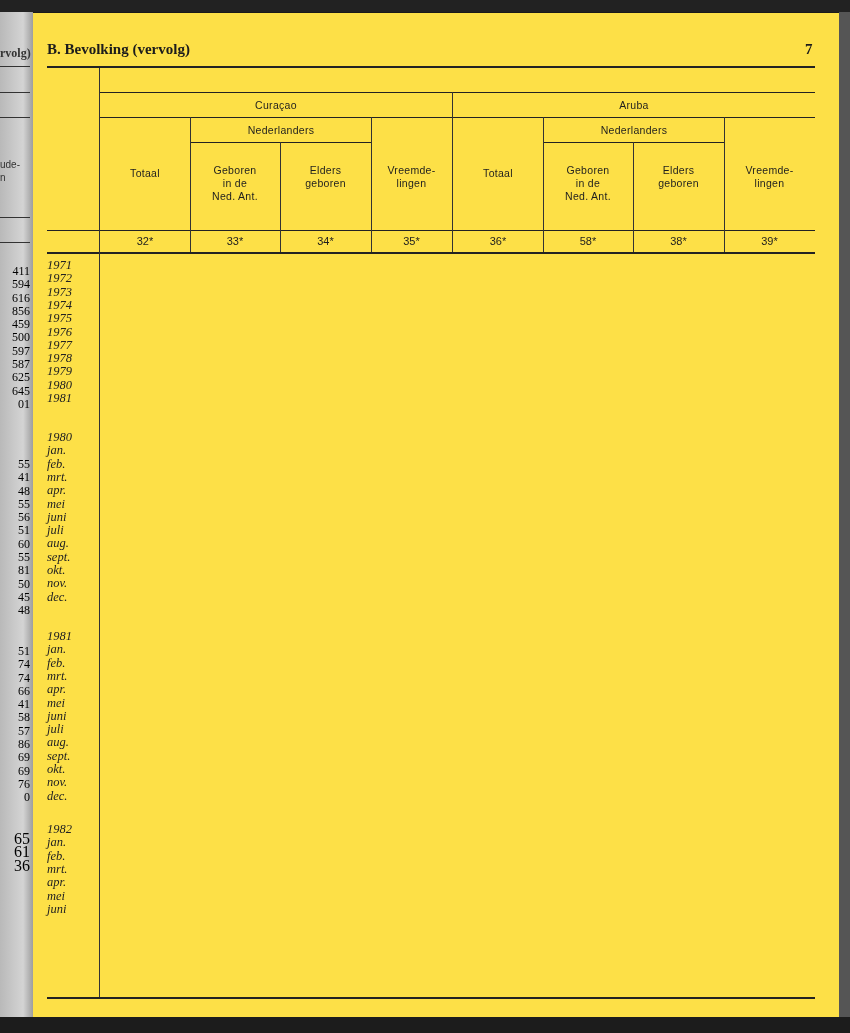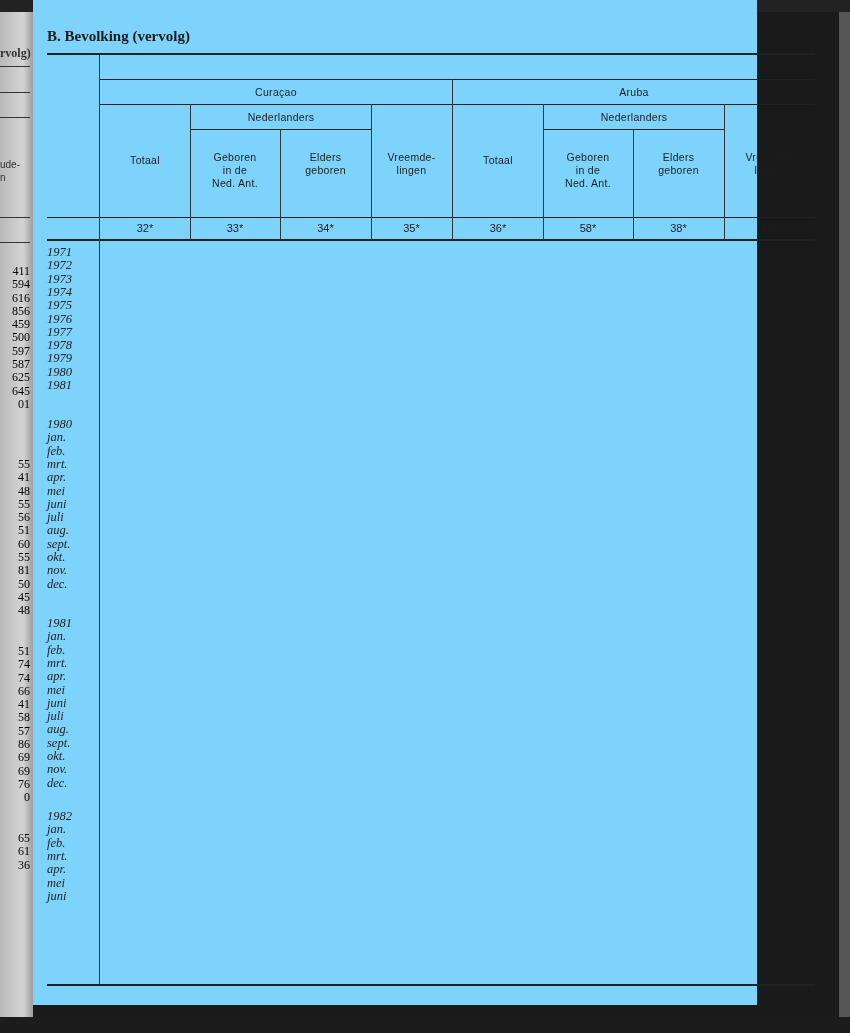--- a/index.html
+++ b/index.html
@@ -1,21 +1,21 @@
 <!DOCTYPE html>
 <html><head>
 <meta charset="utf-8">
 <style>
   html, body { margin:0; padding:0; }
   body { width:850px; height:1033px; background:#1a1a1a; position:relative; overflow:hidden; font-family:"Liberation Serif", serif; }
   .top-dark { position:absolute; left:0; top:0; width:850px; height:12px; background:#222; }
   .left-page { position:absolute; left:0; top:12px; width:33px; height:1005px; background:linear-gradient(to right,#b9b9b9,#d4d4d4 70%,#9e9e9e); }
   .left-page .hl { position:absolute; left:0; width:30px; border-top:1.2px solid #333; }
   .left-page .hdr { position:absolute; left:0; font-size:10px; font-family:"Liberation Sans", sans-serif; color:#333; }
-  .page { position:absolute; left:33px; top:0; width:724px; height:1005px; background:#7dd3fc; }
+  .page { position:absolute; left:33px; top:13px; width:806px; height:1005px; background:#fde047; }
   .right-edge { position:absolute; left:839px; top:12px; width:11px; height:1021px; background:#555; }
   .bottom-dark { position:absolute; left:0; top:1017px; width:850px; height:16px; background:#1c1c1c; }
   .title { position:absolute; left:14px; top:28px; font-size:15px; font-weight:bold; color:#1c1c1c; font-family:"Liberation Serif", serif; }
   .pageno { position:absolute; left:772px; top:28px; font-size:15px; font-weight:bold; color:#1c1c1c; }
   .hline { position:absolute; background:#222; }
   .vline { position:absolute; background:#333; width:1.3px; }
   .hdrtxt { position:absolute; font-family:"Liberation Sans", sans-serif; font-size:10.5px; color:#1e1e1e; text-align:center; line-height:13px; letter-spacing:0.3px; }
   .colno { position:absolute; font-family:"Liberation Sans", sans-serif; font-size:11px; color:#1e1e1e; text-align:center; }
   .rowlbl { position:absolute; left:14px; font-style:italic; font-size:12.5px; color:#222; line-height:13.3px; }
   .block { position:absolute; }
@@ -68,21 +68,21 @@
       <div>66</div>
       <div>41</div>
       <div>58</div>
       <div>57</div>
       <div>86</div>
       <div>69</div>
       <div>69</div>
       <div>76</div>
       <div>0</div>
     </div>
-  <div id="frag4" class="block" style="top:820px; right:3px; font-size:12px; line-height:13.3px; text-align:left;">
+  <div id="frag4" class="block" style="top:820px; right:3px; font-size:16px; line-height:13.3px; text-align:left;">
       <div>65</div>
       <div>61</div>
       <div>36</div>
     </div>
 </div>
 
 <div class="page">
   <div class="title">B.  Bevolking (vervolg)</div>
   <div class="pageno">7</div>
 

